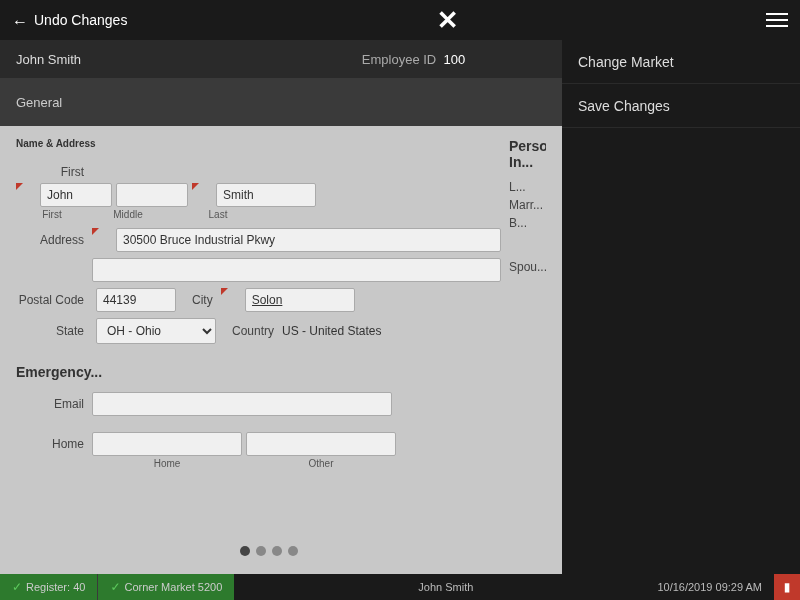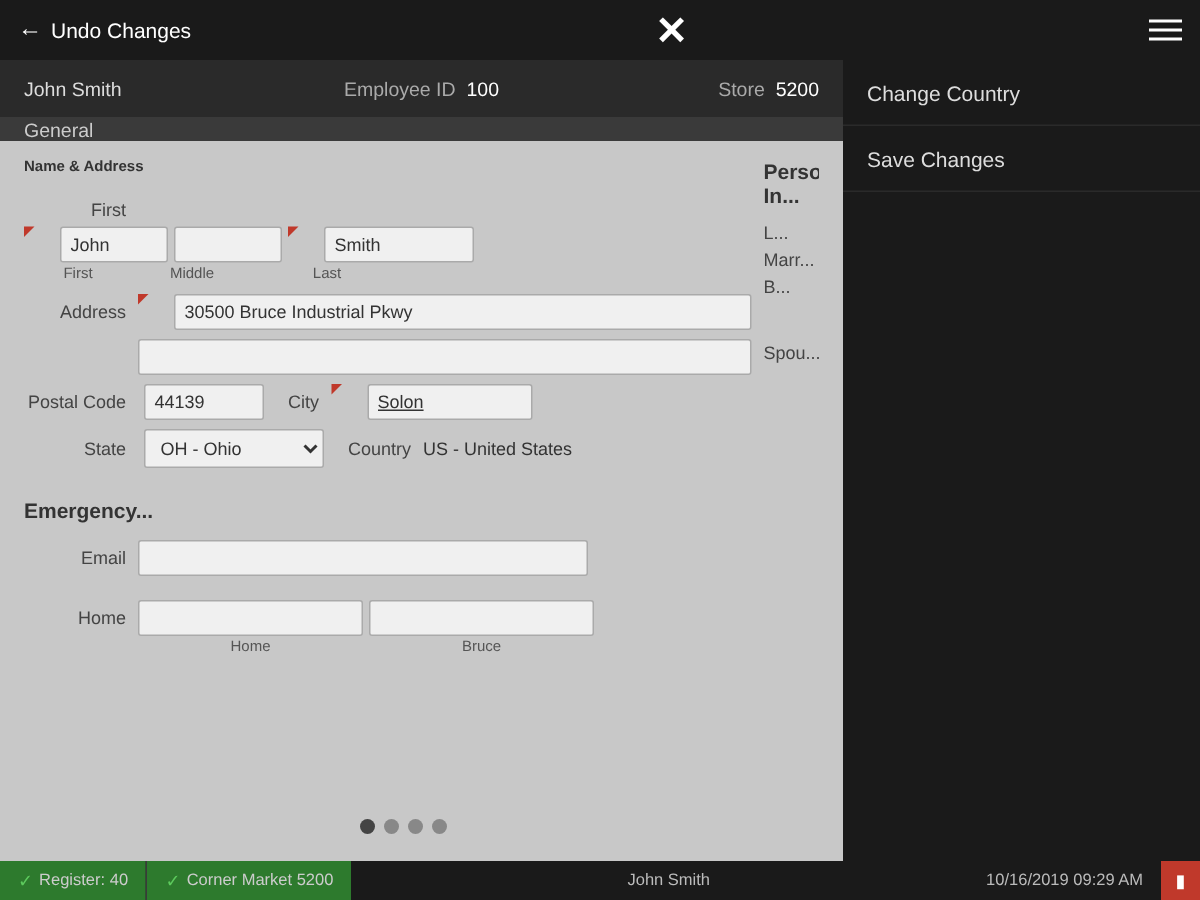--- a/index.html
+++ b/index.html
@@ -77,21 +77,21 @@
       color: #aaa;
     }
     #employee-store {
       flex: 1;
       text-align: right;
       color: #aaa;
     }
 
     
     #section-header {
-      height: 16px;
+      height: 48px;
       background: #3a3a3a;
       display: flex;
       align-items: center;
       padding: 0 16px;
       color: #ccc;
       font-size: 13px;
     }
 
     
     #form-area {
@@ -287,24 +287,20 @@
 
 <div id="main-layout">
 
   <div id="left-panel">
 
     <div id="employee-header">
       <span id="employee-name">John Smith</span>
       <span id="employee-id">
         <span>Employee ID</span>
         &nbsp;<span style="color:#fff;">100</span>
-      </span>
-      <span id="employee-store">
-        <span>Store</span>
-        &nbsp;<span style="color:#fff;">5200</span>
       </span>
     </div>
 
     <div id="section-header">
       <span>General</span>
     </div>
 
     <div id="form-area">
       <div class="two-panel">
 
@@ -372,21 +368,21 @@
               <input type="text" style="width: 300px;">
             </div>
             <div style="display:flex; flex-direction:column; gap:2px;">
               <div style="display:flex; align-items:center; gap:4px;">
                 <span class="form-label">Home</span>
                 <input type="text" style="width: 150px;">
                 <input type="text" style="width: 150px;">
               </div>
               <div style="display:flex; gap:4px; margin-left:76px;">
                 <div style="width:150px; text-align:center; font-size:10px; color:#555;">Home</div>
-                <div style="width:150px; text-align:center; font-size:10px; color:#555;">Bruce</div>
+                <div style="width:150px; text-align:center; font-size:10px; color:#555;">Other</div>
               </div>
             </div>
           </div>
         </div>
 
         <div class="right-half" style="overflow:hidden;">
           <div class="personal-info-title">Personal In...</div>
           <div class="pi-row">
             <span>L...</span>
           </div>
@@ -406,21 +402,21 @@
         <div class="dot active"></div>
         <div class="dot"></div>
         <div class="dot"></div>
         <div class="dot"></div>
       </div>
     </div>
   </div>
 
   <div id="right-panel">
     <div class="right-menu-item">
-      <span>Change Country</span>
+      <span>Change Market</span>
     </div>
     <div class="right-menu-item">
       <span>Save Changes</span>
     </div>
   </div>
 
 </div>
 
 <div id="statusbar">
   <div class="status-item green-bg">

